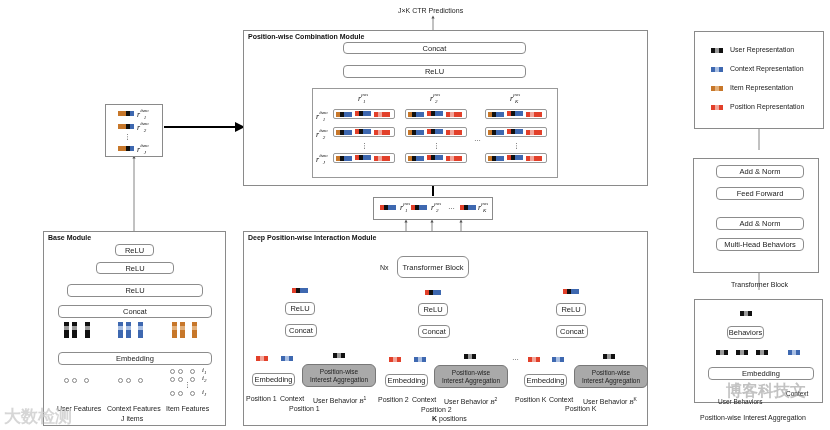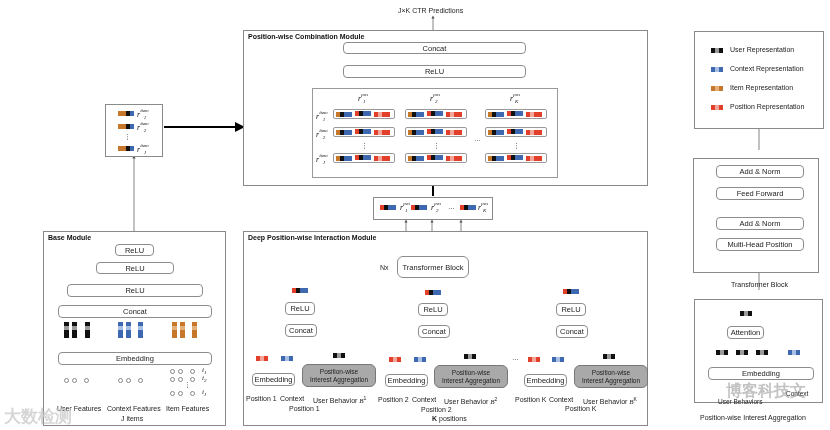--- a/index.html
+++ b/index.html
@@ -686,27 +686,27 @@
 <div class="box" style="left:716px;top:165px;width:88px;height:13px;">
     <span>Add &amp; Norm</span>
   </div>
 <div class="box" style="left:716px;top:187px;width:88px;height:13px;">
     <span>Feed Forward</span>
   </div>
 <div class="box" style="left:716px;top:217px;width:88px;height:13px;">
     <span>Add &amp; Norm</span>
   </div>
 <div class="box" style="left:716px;top:238px;width:88px;height:13px;">
-    <span>Multi-Head Position</span>
+    <span>Multi-Head Behaviors</span>
   </div>
 <div class="lbl" style="left:731px;top:281px;">Transformer Block</div>
 
 <div class="panel" style="left:694px;top:299px;width:129px;height:104px;"></div>
 <div class="box" style="left:727px;top:326px;width:37px;height:13px;">
-    <span>Attention</span>
+    <span>Behaviors</span>
   </div>
 <div class="box" style="left:708px;top:367px;width:106px;height:13px;">
     <span>Embedding</span>
   </div>
 <div class="lbl" style="left:718px;top:398px;font-size:6.5px;">User Behaviors</div>
 <div class="lbl" style="left:786px;top:390px;font-size:6.5px;">Context</div>
 <div class="lbl" style="left:700px;top:414px;">Position-wise Interest Aggregation</div>
 <div id="agg-cells">
     <div class="vec" style="left: 740px; top: 311px;">
       <span style="background: rgb(17, 17, 17); width: 4px;"></span>

